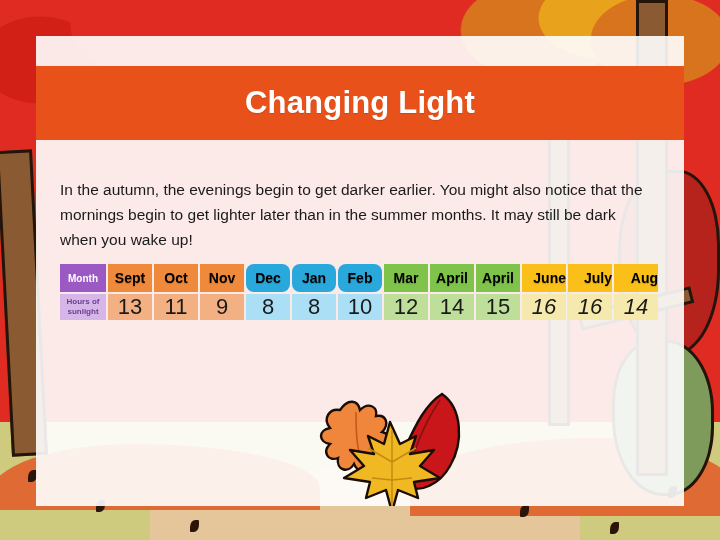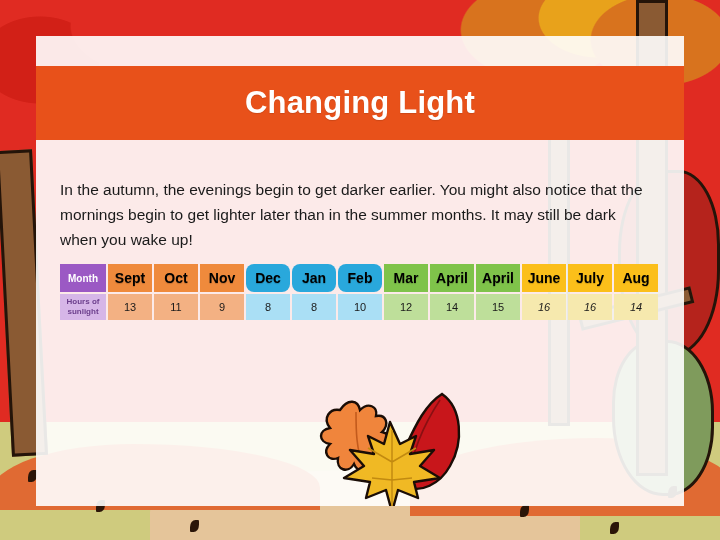--- a/index.html
+++ b/index.html
@@ -58,28 +58,28 @@
   .table-wrap{position:absolute;left:22px;top:226px;}
   table{border-collapse:separate;border-spacing:2px;}
   td{padding:0;text-align:center;vertical-align:middle;}
   .lbl{width:46px;}
   .lbl-month{background:#9B59C4;color:#FFFFFF;font-size:10px;font-weight:bold;
     height:28px;}
   .lbl-hours{background:#D6B6E8;color:#6B3E8C;font-size:8px;font-weight:bold;
     height:20px;line-height:10px;}
   .hdr{height:28px;width:44px;color:#000000;font-size:14px;font-weight:bold;
     text-shadow:0 1px 1px rgba(0,0,0,.18);}
-  .val{height:26px;width:44px;color:#1A1A1A;font-size:11px;}
+  .val{height:26px;width:44px;color:#1A1A1A;font-size:22px;}
   .hdr.c-orange{background:#EF8A3C;}
   .val.c-orange{background:#F3B183;}
   .hdr.c-blue{background:#29A8DC;border-radius:8px;}
   .val.c-blue{background:#AADFF5;}
   .hdr.c-green{background:#7FC34A;margin-top:36px;}
   .val.c-green{background:#BEDF9A;}
-  .hdr.c-yellow{background:#FBBF1A;}
+  .hdr.c-yellow{background:#FBBF1A;text-align:right;}
   .val.c-yellow{background:#F6E9AE;font-style:italic;}
 
   
   .leaves{position:absolute;left:258px;top:350px;width:190px;height:130px;}
 </style>
 </head>
 <body>
 
 <div class="stage">
 

